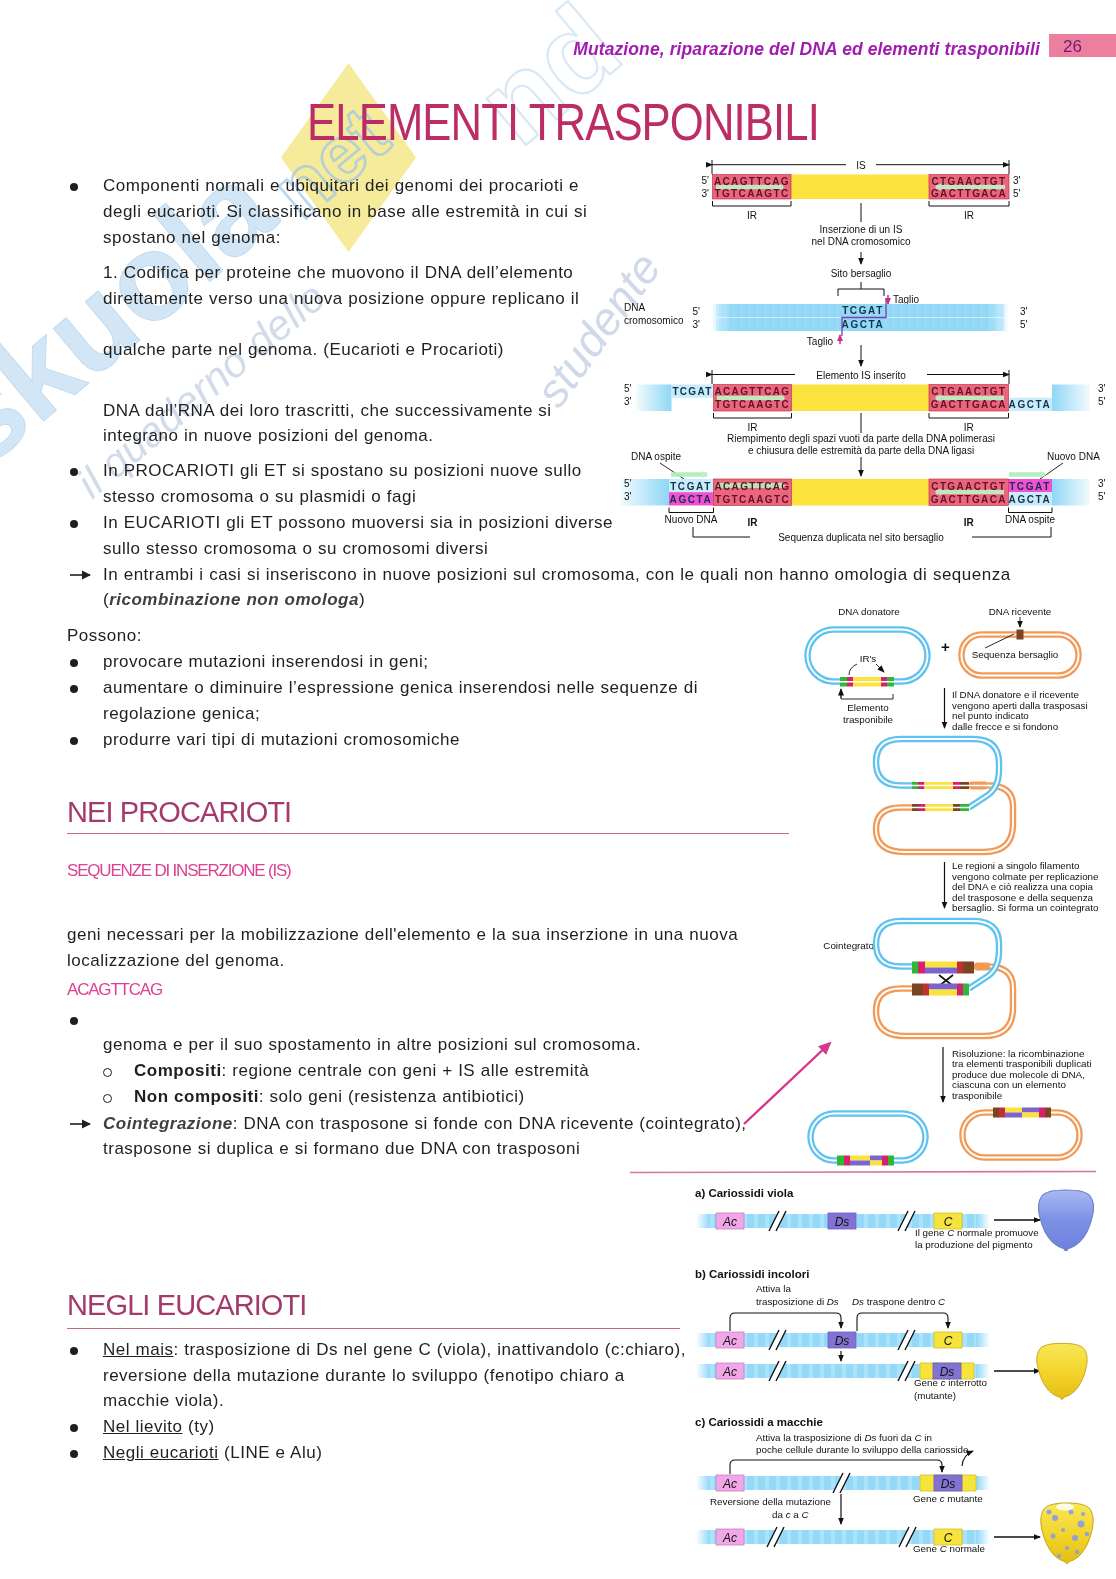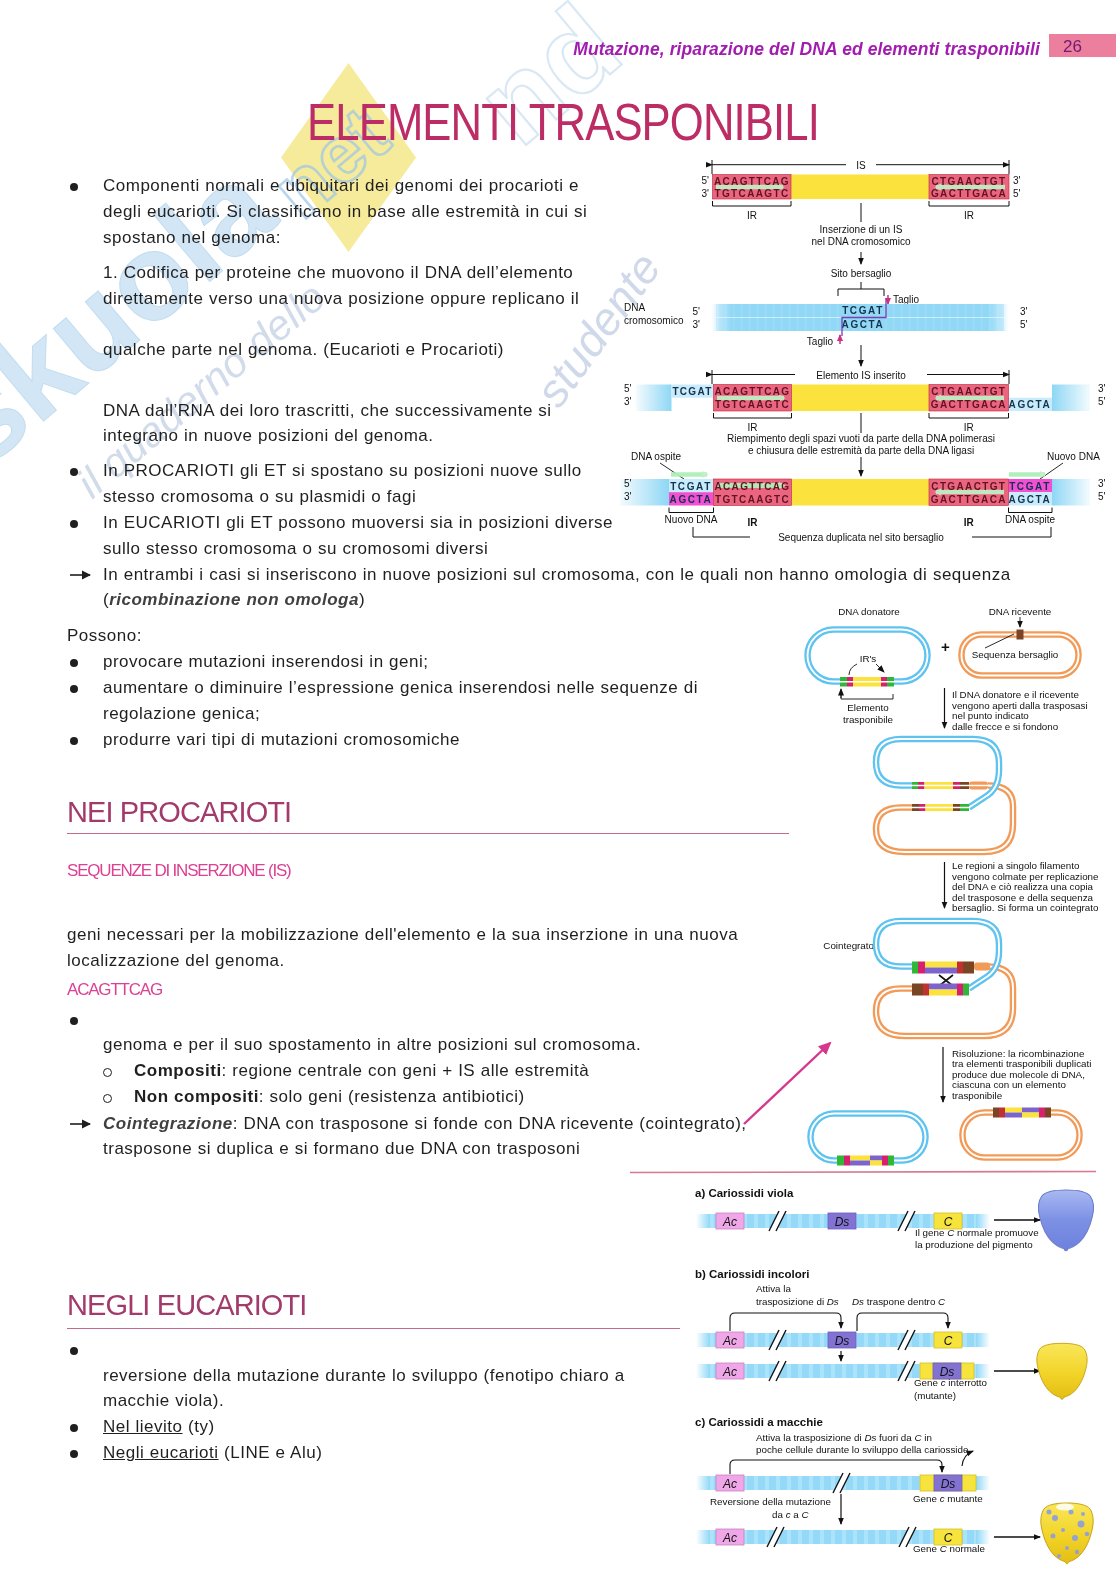--- a/index.html
+++ b/index.html
@@ -70,20 +70,21 @@
 <div class="circ" style="left:103px;top:1068px"></div>
 <div class="l" style="left:134px;top:1062px"><b>Compositi</b>: regione centrale con geni + IS alle estremità</div>
 <div class="circ" style="left:103px;top:1094px"></div>
 <div class="l" style="left:134px;top:1088px"><b>Non compositi</b>: solo geni (resistenza antibiotici)</div>
 
 <div class="l" style="left:103px;top:1115px"><span class="green">Cointegrazione</span>: DNA con trasposone si fonde con DNA ricevente (cointegrato),</div>
 <div class="l" style="left:103px;top:1140px">trasposone si duplica e si formano due DNA con trasposoni</div>
 <div class="h1" style="left:67px;top:1290.5px">NEGLI EUCARIOTI</div>
 <div class="rule" style="left:67px;top:1328px;width:613px"></div>
 <div class="dot" style="left:69.5px;top:1347px"></div>
+<div class="l" style="left:103px;top:1341px"><span class="u">Nel mais</span>: trasposizione di Ds nel gene C (viola), inattivandolo (c:chiaro),</div>
 <div class="l" style="left:103px;top:1367px">reversione della mutazione durante lo sviluppo (fenotipo chiaro a</div>
 <div class="l" style="left:103px;top:1392px">macchie viola).</div>
 <div class="dot" style="left:69.5px;top:1424px"></div>
 <div class="l" style="left:103px;top:1418px"><span class="u">Nel lievito</span> (ty)</div>
 <div class="dot" style="left:69.5px;top:1450px"></div>
 <div class="l" style="left:103px;top:1444px"><span class="u">Negli eucarioti</span> (LINE e Alu)</div>
 <svg class="abs" style="left:0;top:0" width="1116" height="1579" viewBox="0 0 1116 1579">
 <defs>
   <marker id="ah" markerWidth="9" markerHeight="8" refX="6.5" refY="4" orient="auto" markerUnits="userSpaceOnUse">
     <path d="M0,1 L7.5,4 L0,7 Z" fill="#111"></path>

